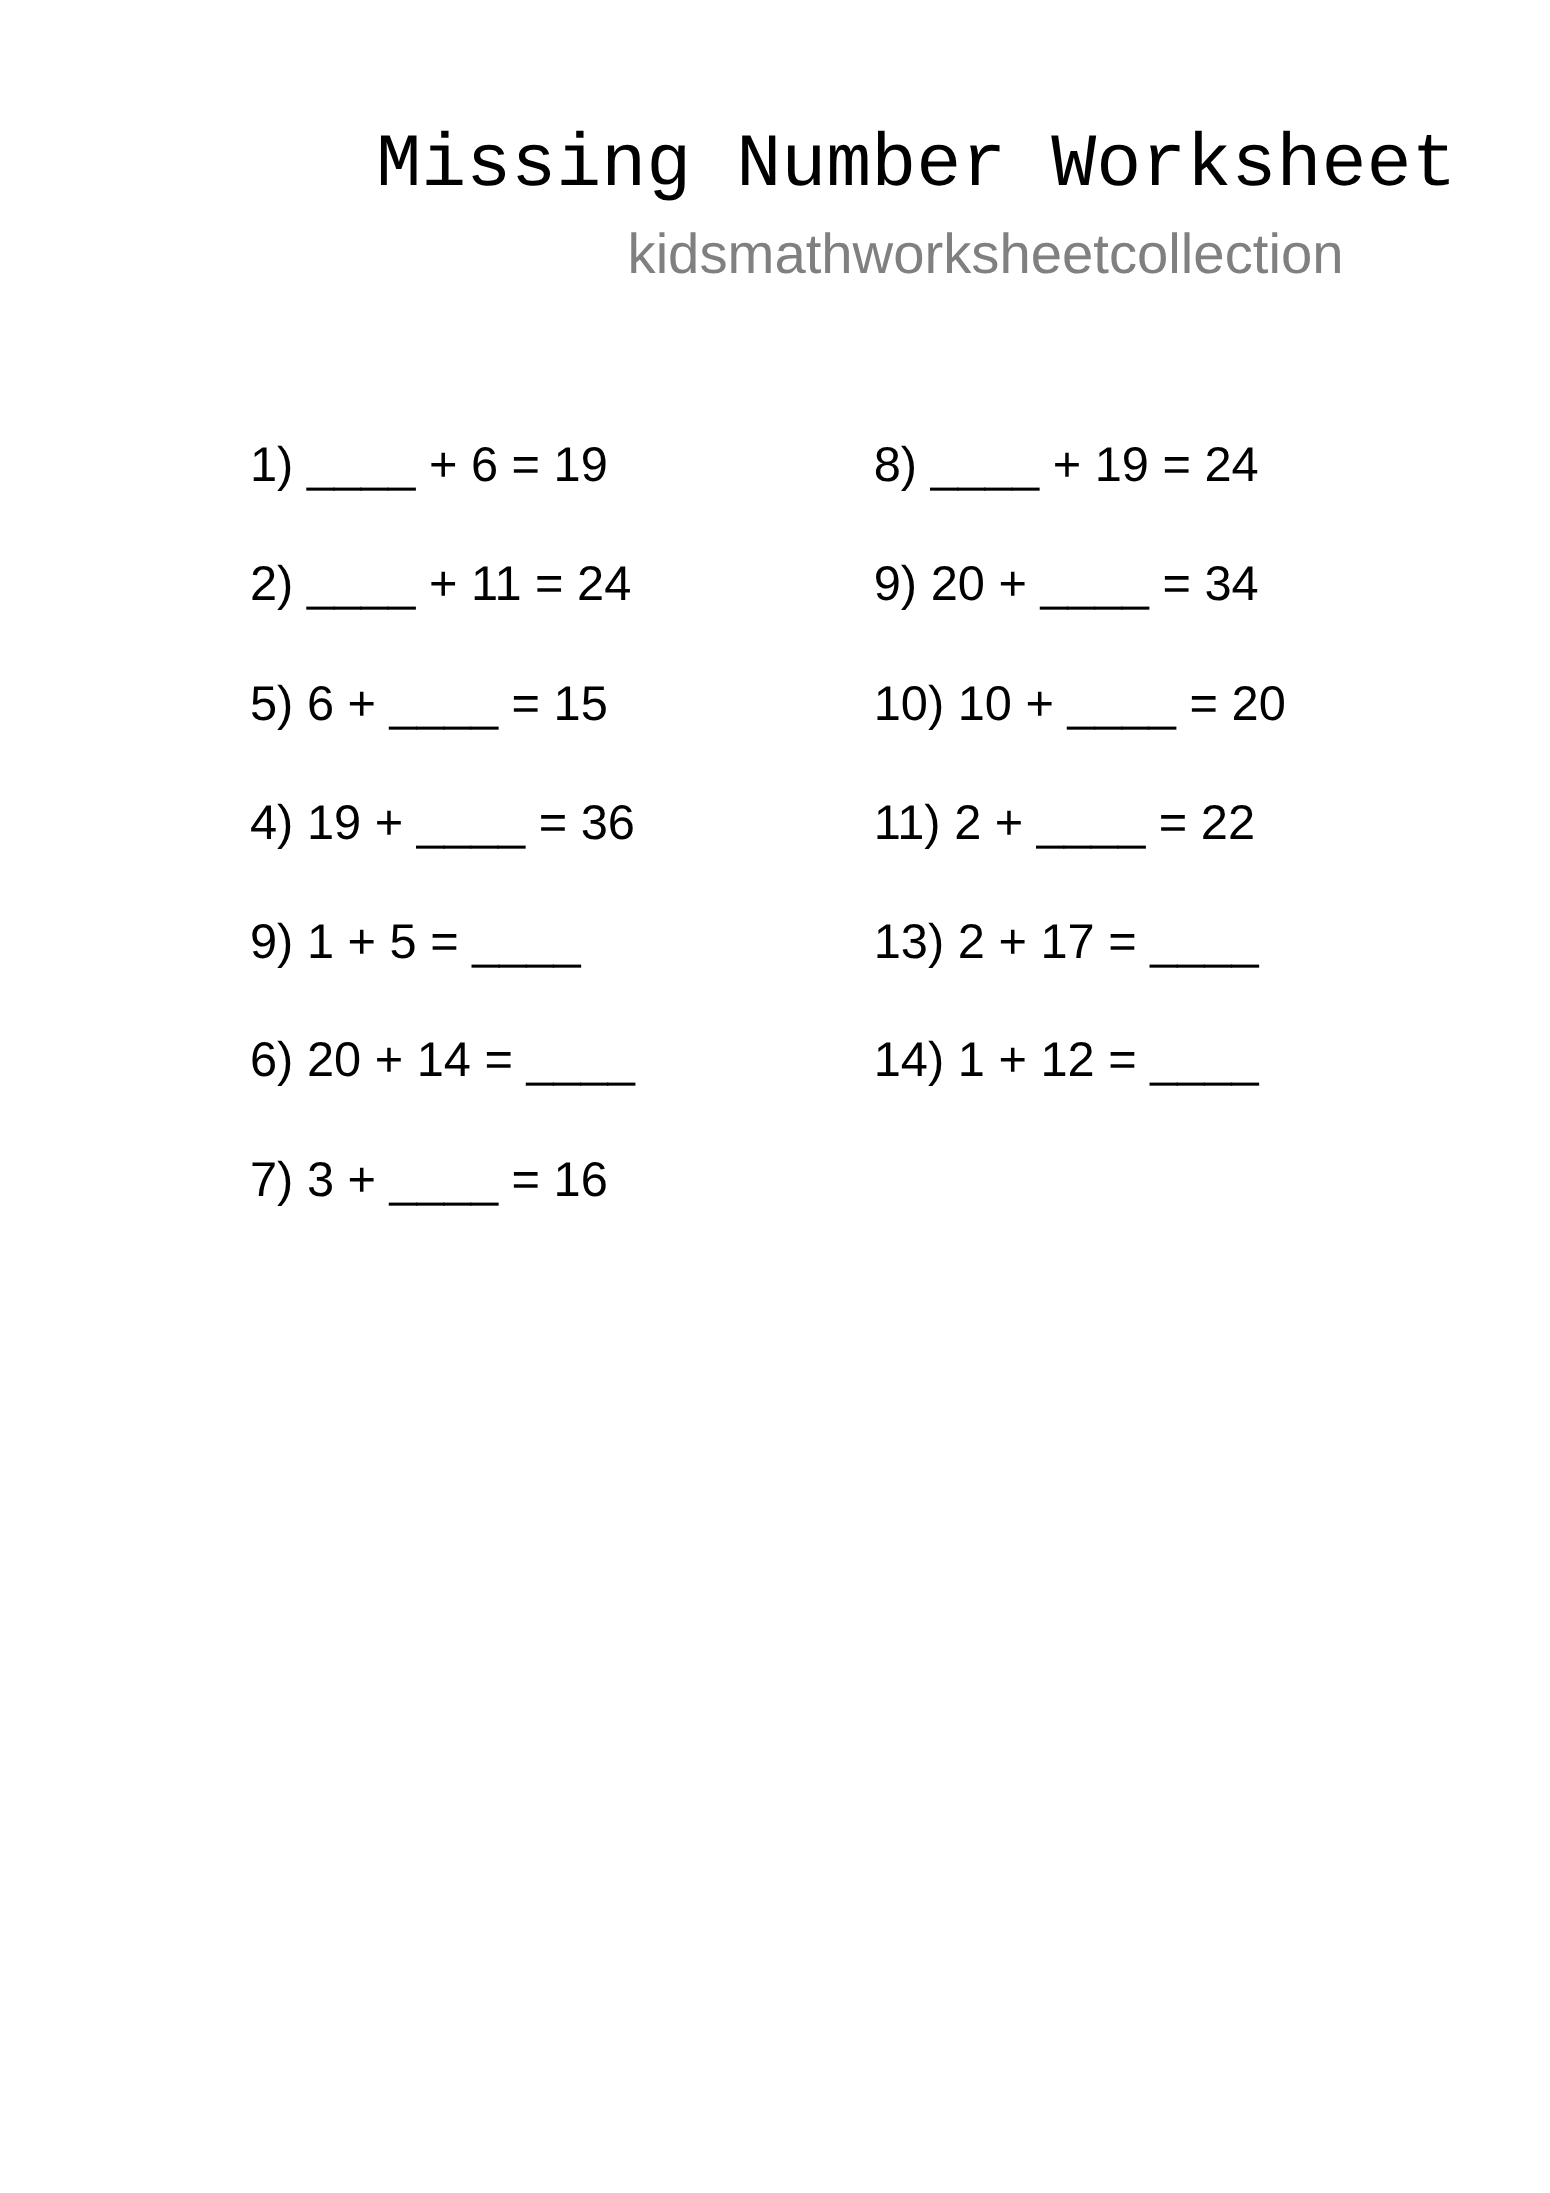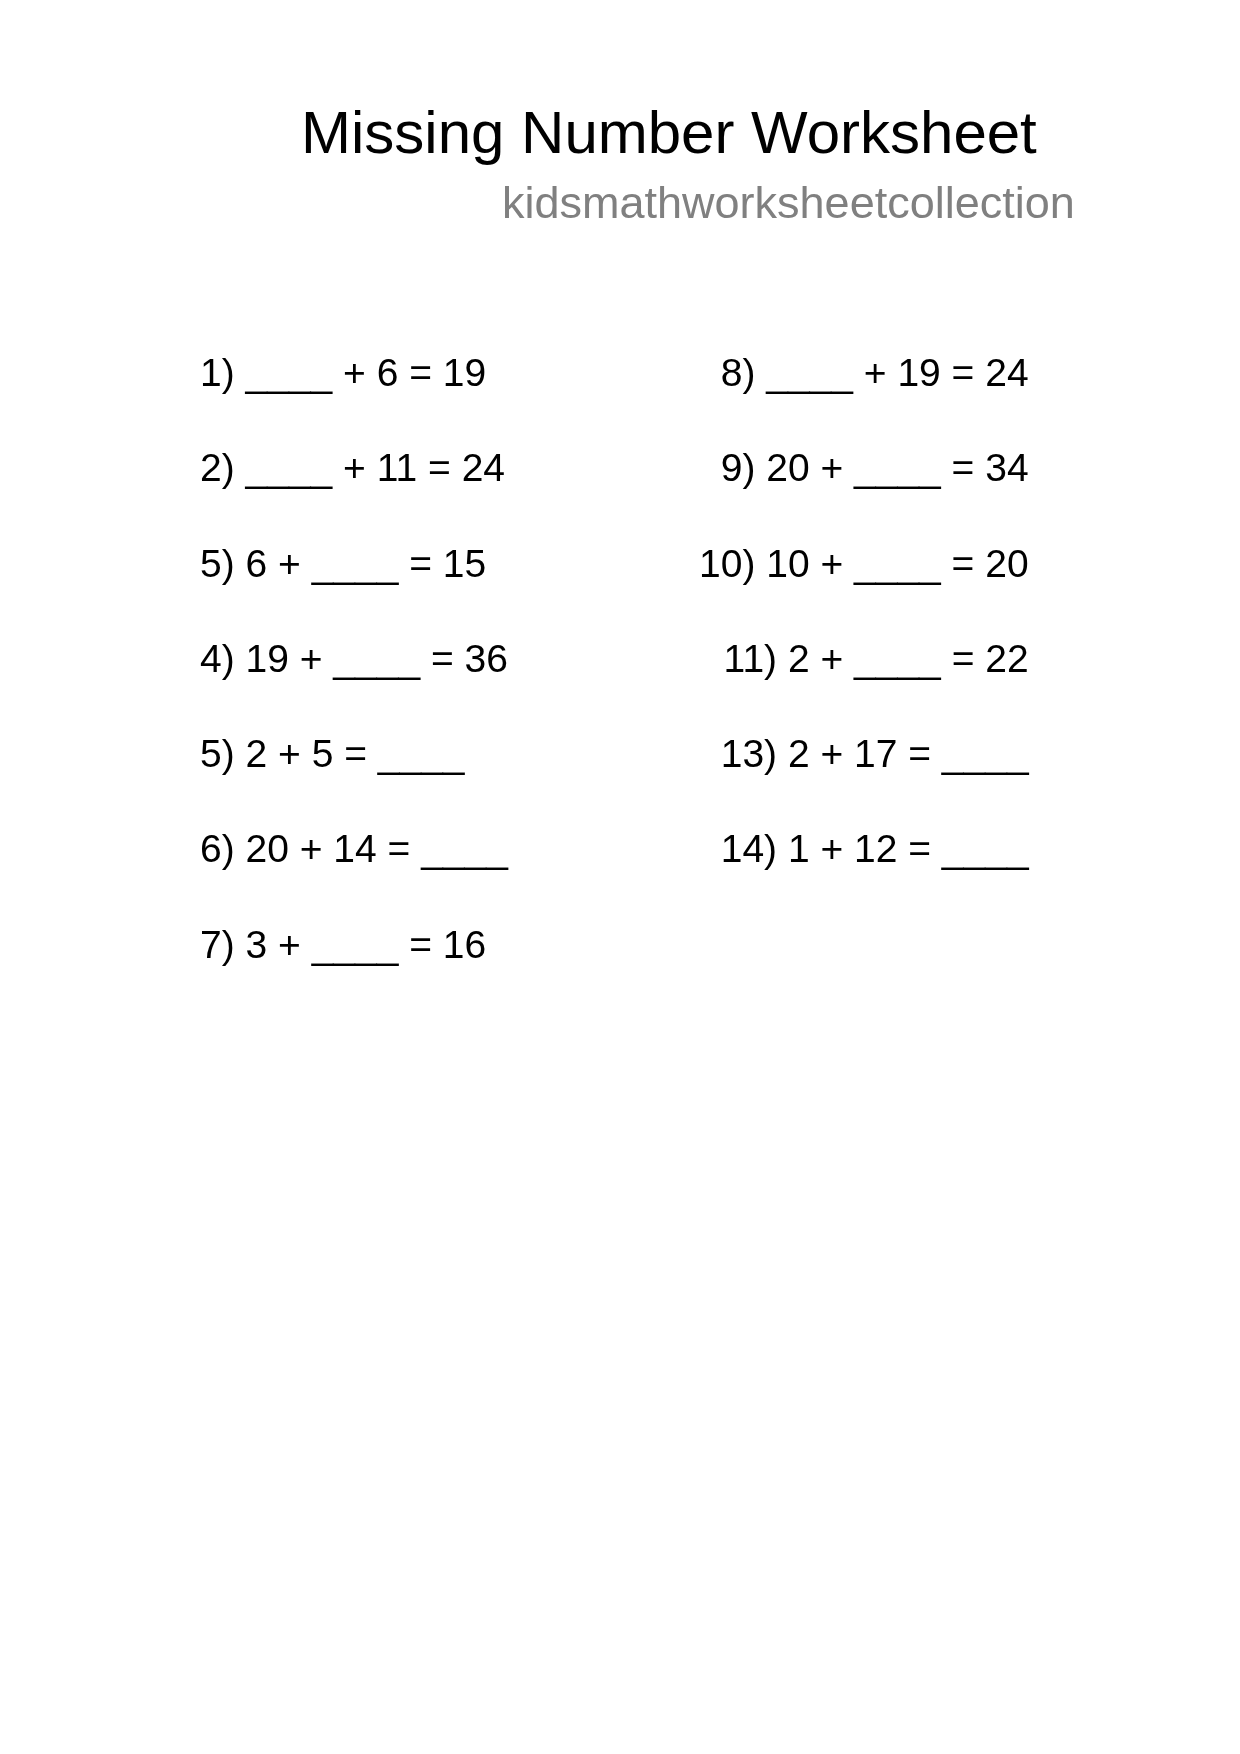--- a/index.html
+++ b/index.html
@@ -17,56 +17,57 @@
     }
     .title {
       position: absolute;
       left: 301px;
       top: 98px;
       font-size: 60px;
       line-height: 70px;
       white-space: nowrap;
       color: #000000;
       letter-spacing: 0px;
+      font-family: Liberation Mono, monospace;
     }
     .subtitle {
       position: absolute;
       left: 502px;
       top: 177px;
       font-size: 45px;
       line-height: 52px;
       white-space: nowrap;
       color: #808080;
     }
     .col {
       position: absolute;
       top: 350px;
     }
     .col.left { left: 200px; }
-    .col.right { left: 699px; text-align: right; }
+    .col.right { left: 699px; }
     .problem {
       font-size: 39px;
       height: 95.3px;
       line-height: 46px;
       white-space: nowrap;
       color: #000000;
     }
   </style>
 </head>
 <body>
 
 <div class="title">Missing Number Worksheet</div>
 <div class="subtitle">kidsmathworksheetcollection</div>
 
 <div class="col left">
   <div class="problem">1) ____ + 6 = 19</div>
   <div class="problem">2) ____ + 11 = 24</div>
   <div class="problem">5) 6 + ____ = 15</div>
   <div class="problem">4) 19 + ____ = 36</div>
-  <div class="problem">5) 2 + 5 = ____</div>
+  <div class="problem">9) 1 + 5 = ____</div>
   <div class="problem">6) 20 + 14 = ____</div>
   <div class="problem">7) 3 + ____ = 16</div>
 </div>
 
 <div class="col right">
   <div class="problem">8) ____ + 19 = 24</div>
   <div class="problem">9) 20 + ____ = 34</div>
   <div class="problem">10) 10 + ____ = 20</div>
   <div class="problem">11) 2 + ____ = 22</div>
   <div class="problem">13) 2 + 17 = ____</div>

